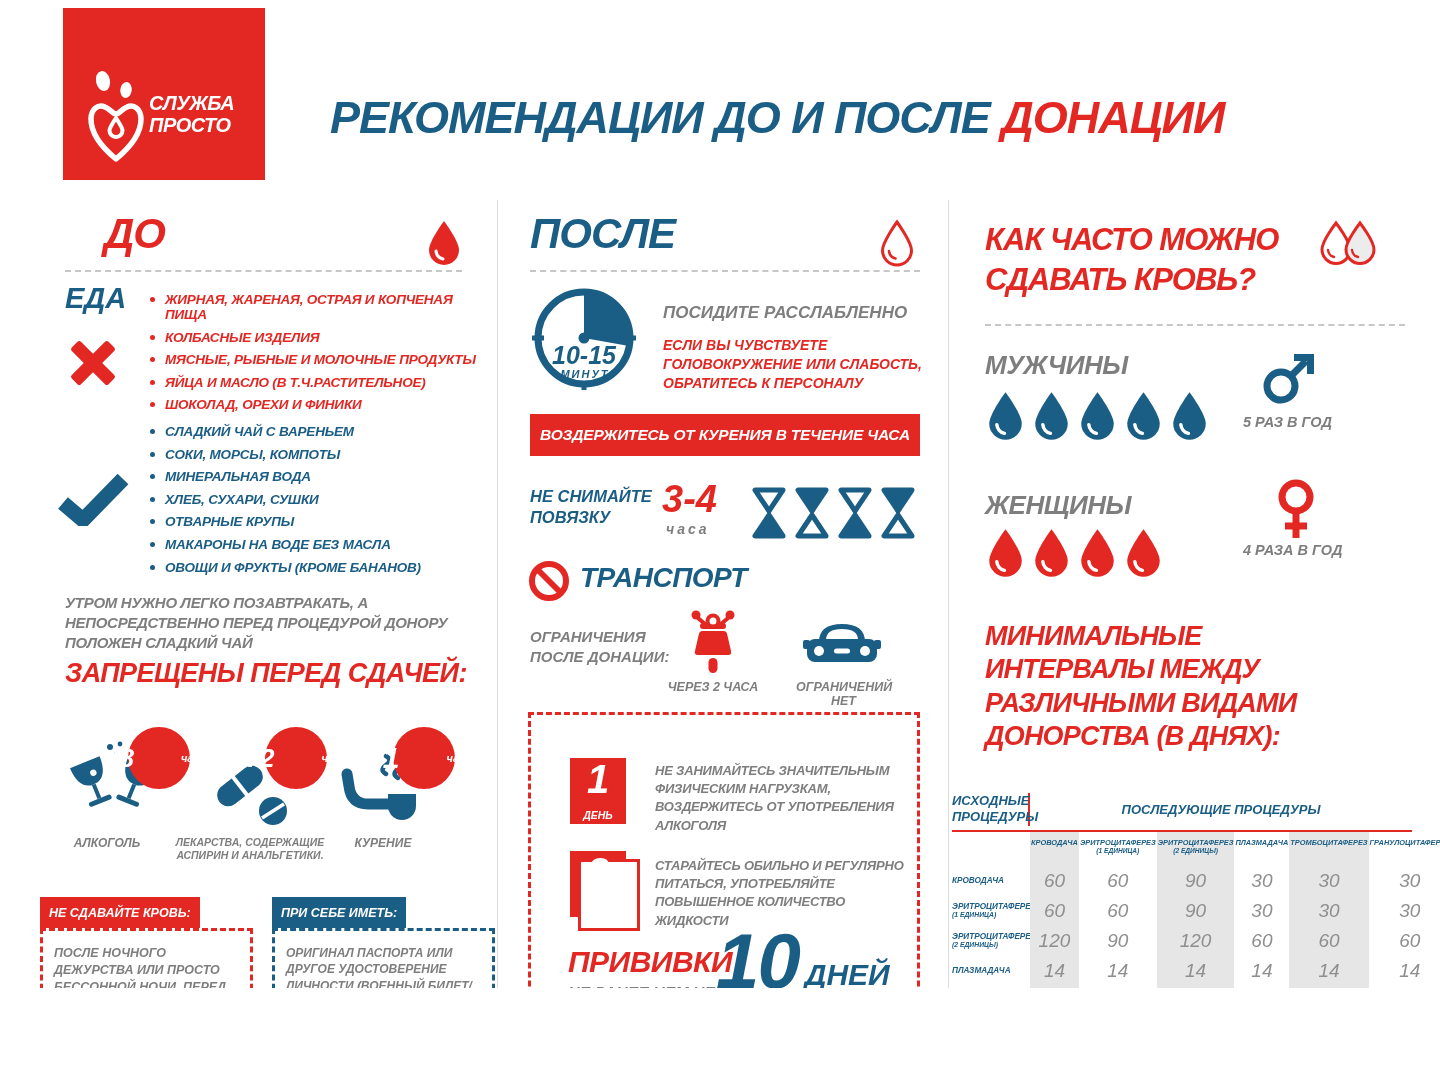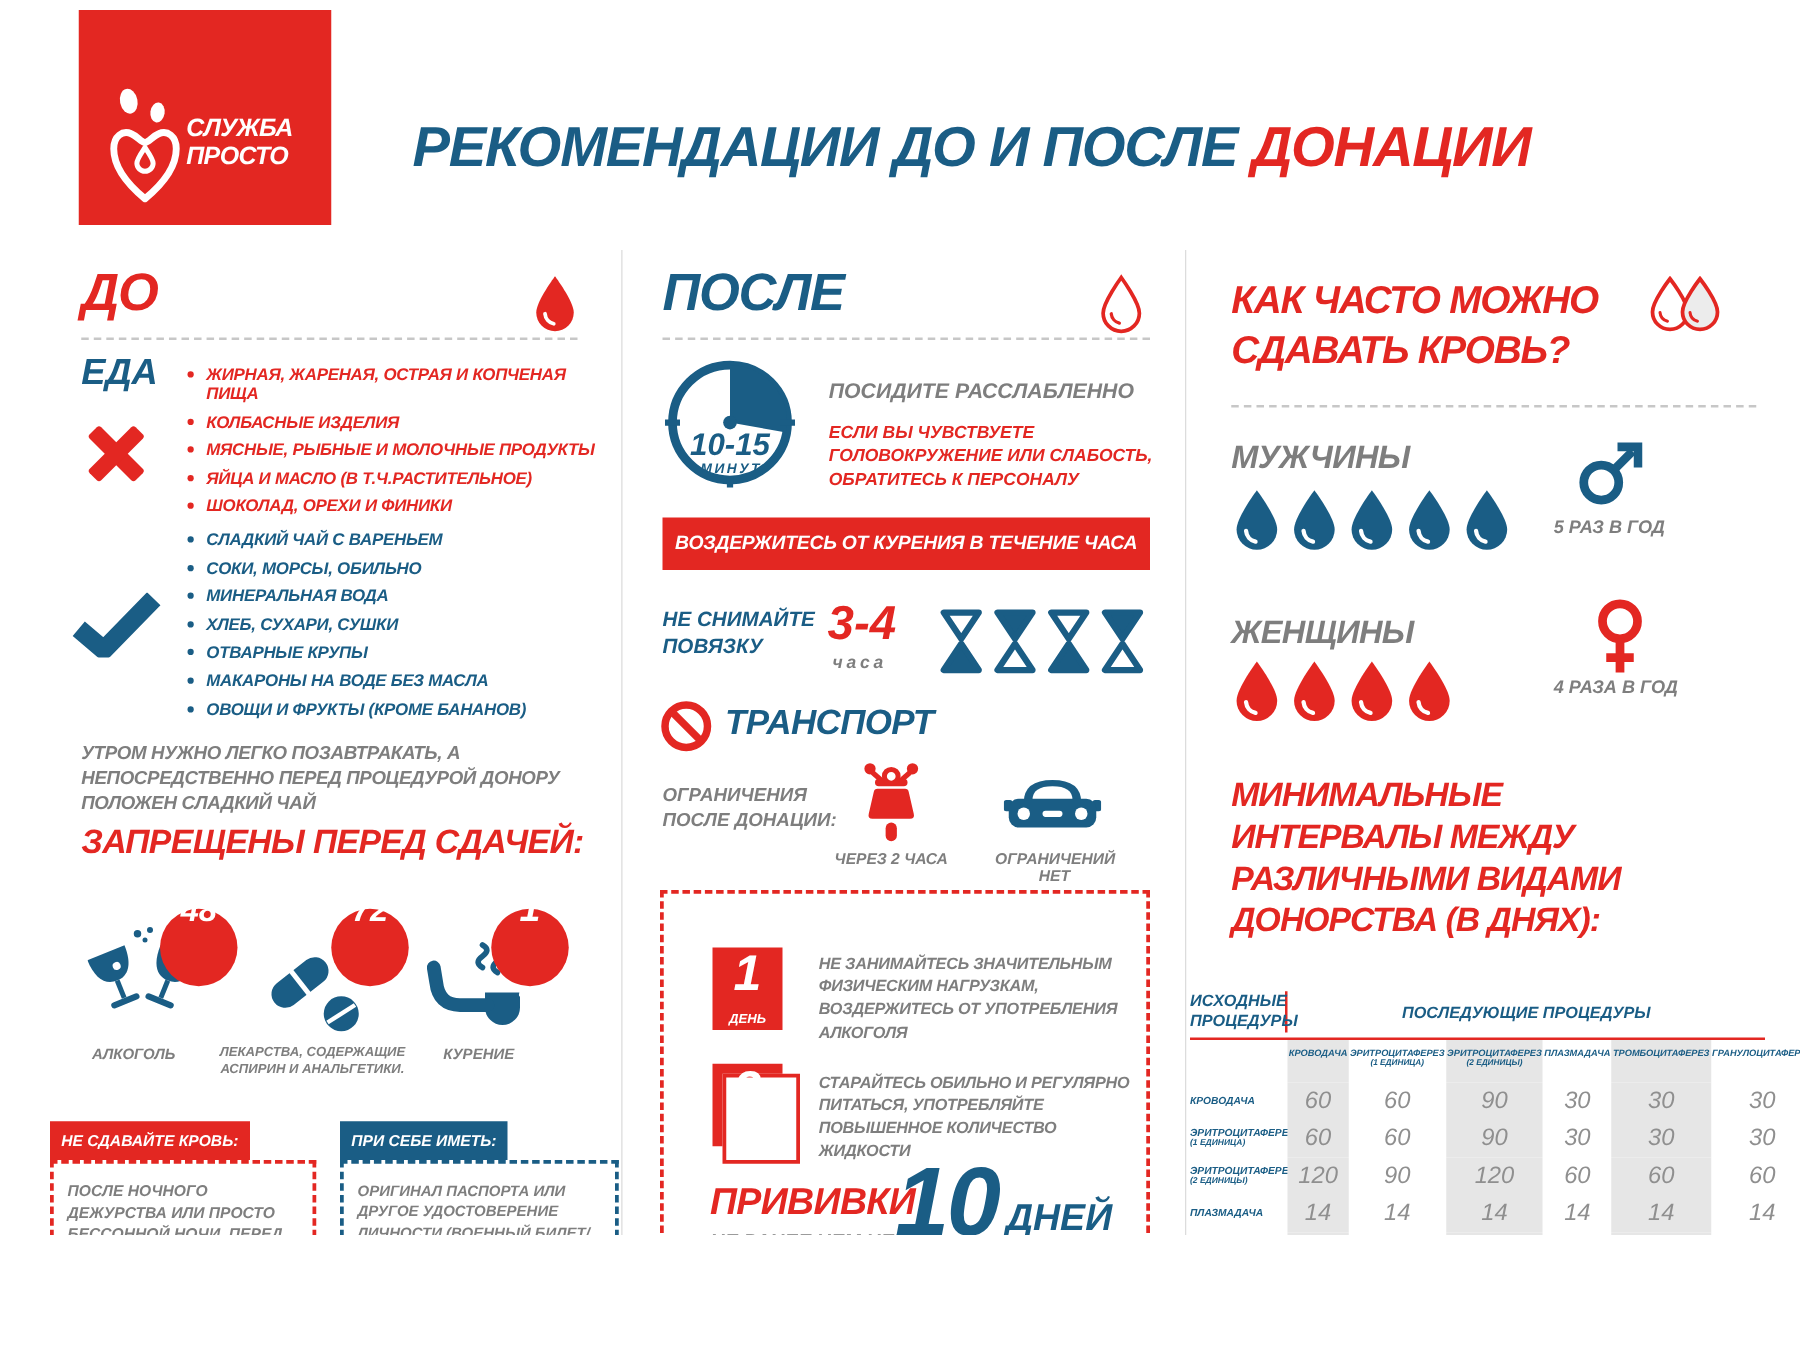--- a/index.html
+++ b/index.html
@@ -12,33 +12,33 @@
   .abs{position:absolute;}
   
   .logo-box{left:63px;top:8px;width:202px;height:172px;background:var(--red);}
   .logo-text{position:absolute;left:86px;top:84px;color:#fff;font-weight:700;font-size:20px;line-height:1.1;letter-spacing:-0.5px;}
   .main-title{left:330px;top:92px;font-size:45px;font-weight:700;color:var(--blue);letter-spacing:-1px;white-space:nowrap;}
   .main-title .accent{color:var(--red);}
   
   .vsep{width:1px;background:#dcdcdc;top:200px;height:865px;}
   .dashsep{border-top:2px dashed var(--dash);height:0;}
   
-  .h-big-red{font-size:42px;font-weight:700;color:var(--red);letter-spacing:-1px;}
+  .h-big-red{font-size:42px;font-weight:700;color:var(--red);letter-spacing:-1px;margin-left:39px;}
   .h-big-blue{font-size:42px;font-weight:700;color:var(--blue);letter-spacing:-1px;}
   
   ul.plist{list-style:none;}
   ul.plist li{position:relative;padding-left:17px;font-size:13.5px;font-weight:700;letter-spacing:-0.2px;margin-bottom:7.6px;}
   ul.plist li::before{content:"";position:absolute;left:2px;top:5px;width:5px;height:5px;border-radius:50%;}
   ul.red-list li{color:var(--red);}
   ul.red-list li::before{background:var(--red);}
   ul.blue-list li{color:var(--blue);}
   ul.blue-list li::before{background:var(--blue);}
   .note{font-size:15px;font-weight:700;color:var(--gray);line-height:1.32;letter-spacing:-0.3px;}
   .banned-h{font-size:27px;font-weight:700;color:var(--red);letter-spacing:-0.5px;}
-  .badge{border-radius:50%;background:var(--red);color:#fff;display:flex;flex-direction:column;align-items:center;justify-content:center;width:62px;height:62px;gap:47px;}
+  .badge{border-radius:50%;background:var(--red);color:#fff;display:flex;align-items:center;justify-content:center;width:62px;height:62px;gap:47px;}
   .badge .num{font-size:26px;font-weight:700;line-height:1;}
   .badge .unit{font-size:11px;font-weight:700;line-height:1.1;}
   .icon-label{font-size:12px;font-weight:700;color:var(--gray);text-align:center;line-height:1.25;}
   .tab{color:#fff;font-size:12.5px;font-weight:700;display:flex;align-items:center;padding:0 9px;height:31px;}
   .tab.red-bg{background:var(--red);}
   .tab.blue-bg{background:var(--blue);}
   .dashed-box{border:3px dashed var(--red);padding:14px 11px;font-size:12.5px;font-weight:700;color:var(--gray);line-height:1.36;}
   .dashed-box.blue{border-color:var(--blue);}
   
   .relax{font-size:17px;font-weight:700;color:var(--gray);}
@@ -120,21 +120,21 @@
       <li>МЯСНЫЕ, РЫБНЫЕ И МОЛОЧНЫЕ ПРОДУКТЫ</li>
       <li>ЯЙЦА И МАСЛО (В Т.Ч.РАСТИТЕЛЬНОЕ)</li>
       <li>ШОКОЛАД, ОРЕХИ И ФИНИКИ</li>
     </ul>
 
   <svg class="abs" style="left:56px;top:474px;" width="74" height="52" viewBox="0 0 74 52">
     <path d="M7 29 L27 46 L67 5" stroke="#1a5d85" stroke-width="15" fill="none" stroke-linejoin="round"></path>
   </svg>
   <ul class="abs plist blue-list" style="left:148px;top:424px;width:330px;">
       <li>СЛАДКИЙ ЧАЙ С ВАРЕНЬЕМ</li>
-      <li>СОКИ, МОРСЫ, ОБИЛЬНО</li>
+      <li>СОКИ, МОРСЫ, КОМПОТЫ</li>
       <li>МИНЕРАЛЬНАЯ ВОДА</li>
       <li>ХЛЕБ, СУХАРИ, СУШКИ</li>
       <li>ОТВАРНЫЕ КРУПЫ</li>
       <li>МАКАРОНЫ НА ВОДЕ БЕЗ МАСЛА</li>
       <li>ОВОЩИ И ФРУКТЫ (КРОМЕ БАНАНОВ)</li>
     </ul>
 
   <div class="abs note" style="left:65px;top:593px;width:402px;">УТРОМ НУЖНО ЛЕГКО ПОЗАВТРАКАТЬ, А НЕПОСРЕДСТВЕННО ПЕРЕД ПРОЦЕДУРОЙ ДОНОРУ ПОЛОЖЕН СЛАДКИЙ ЧАЙ</div>
 
   <div class="abs banned-h" style="left:65px;top:658px;">ЗАПРЕЩЕНЫ ПЕРЕД СДАЧЕЙ:</div>

